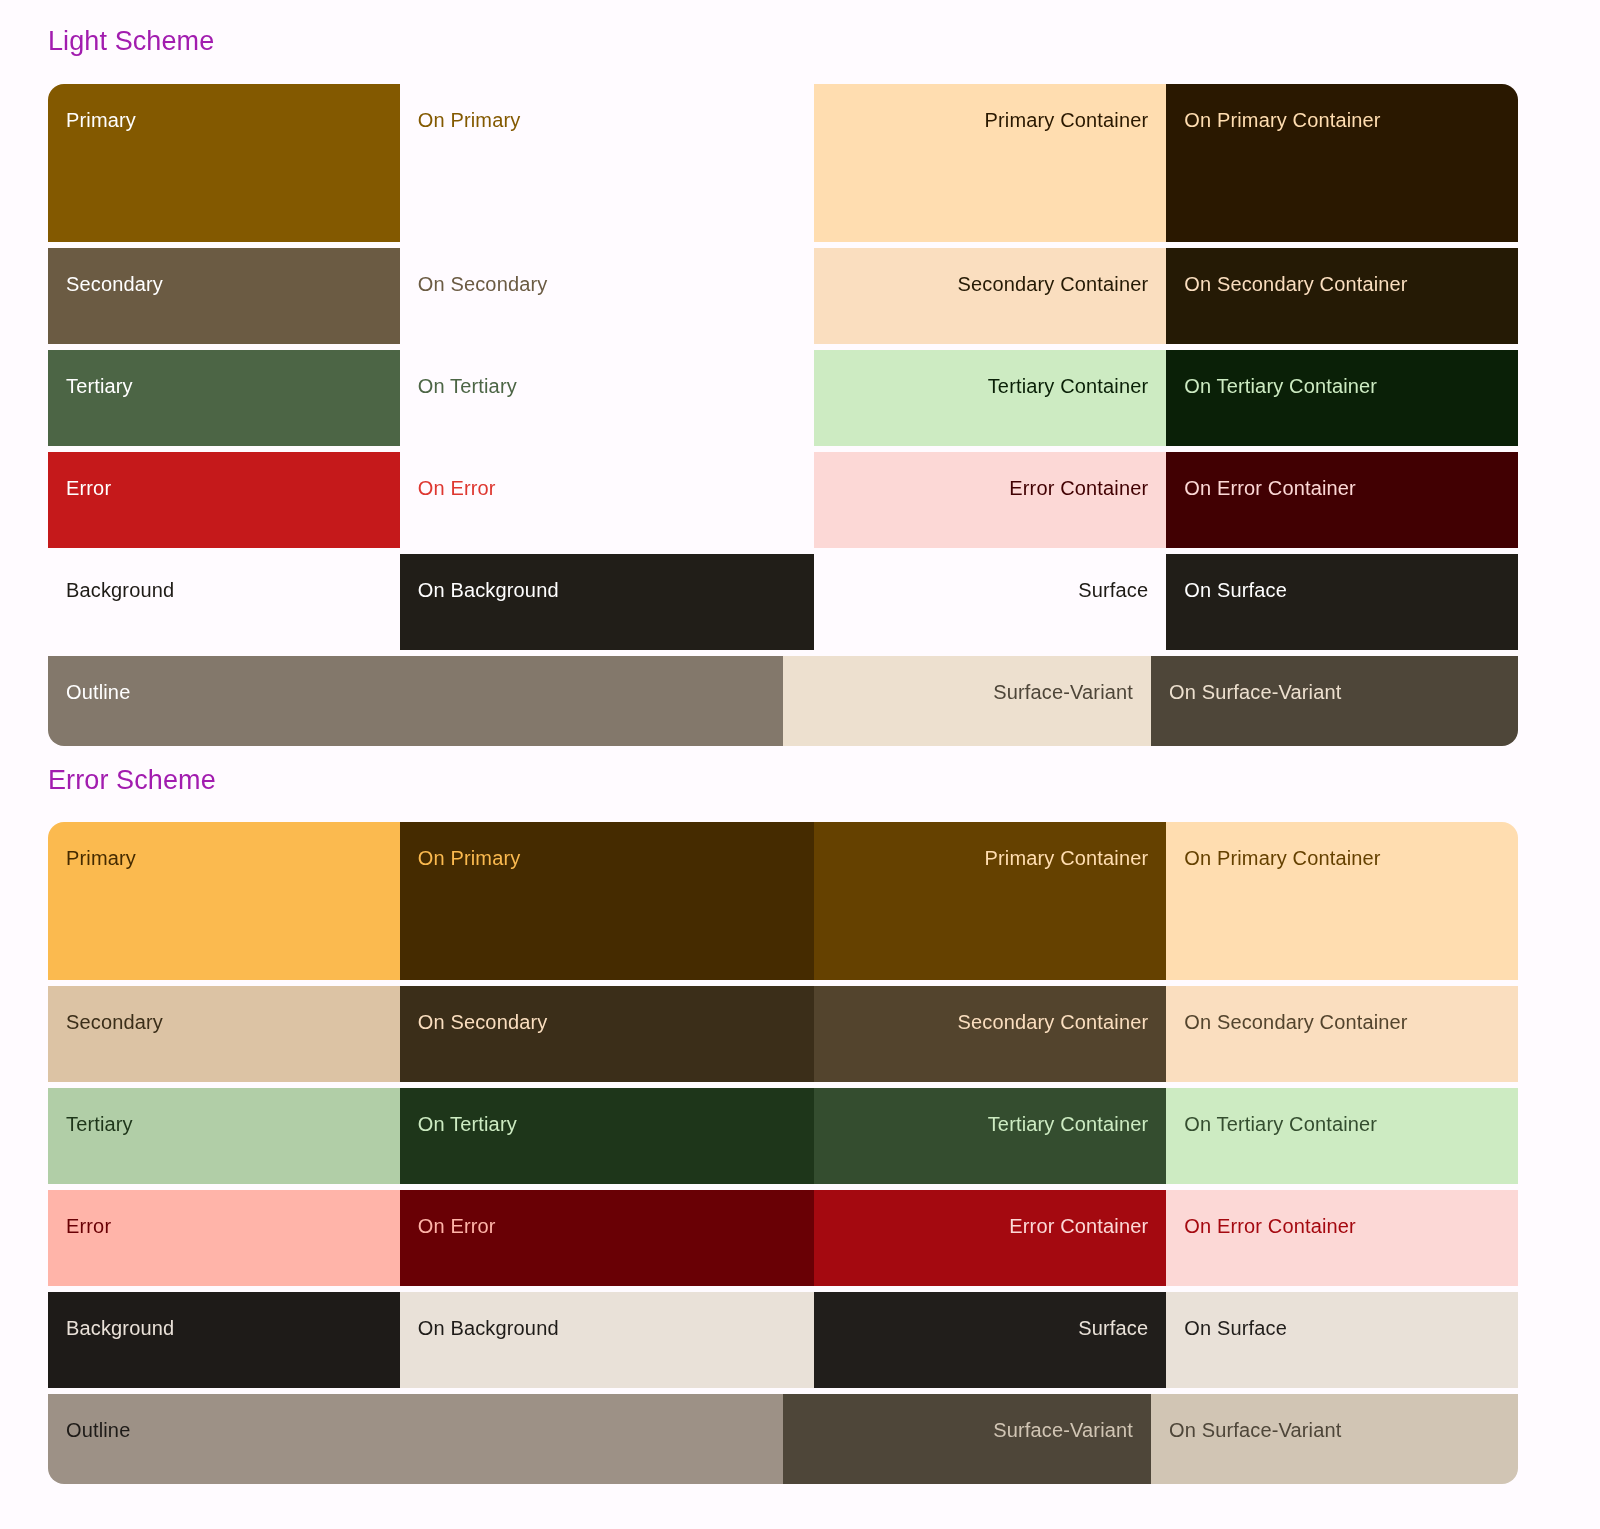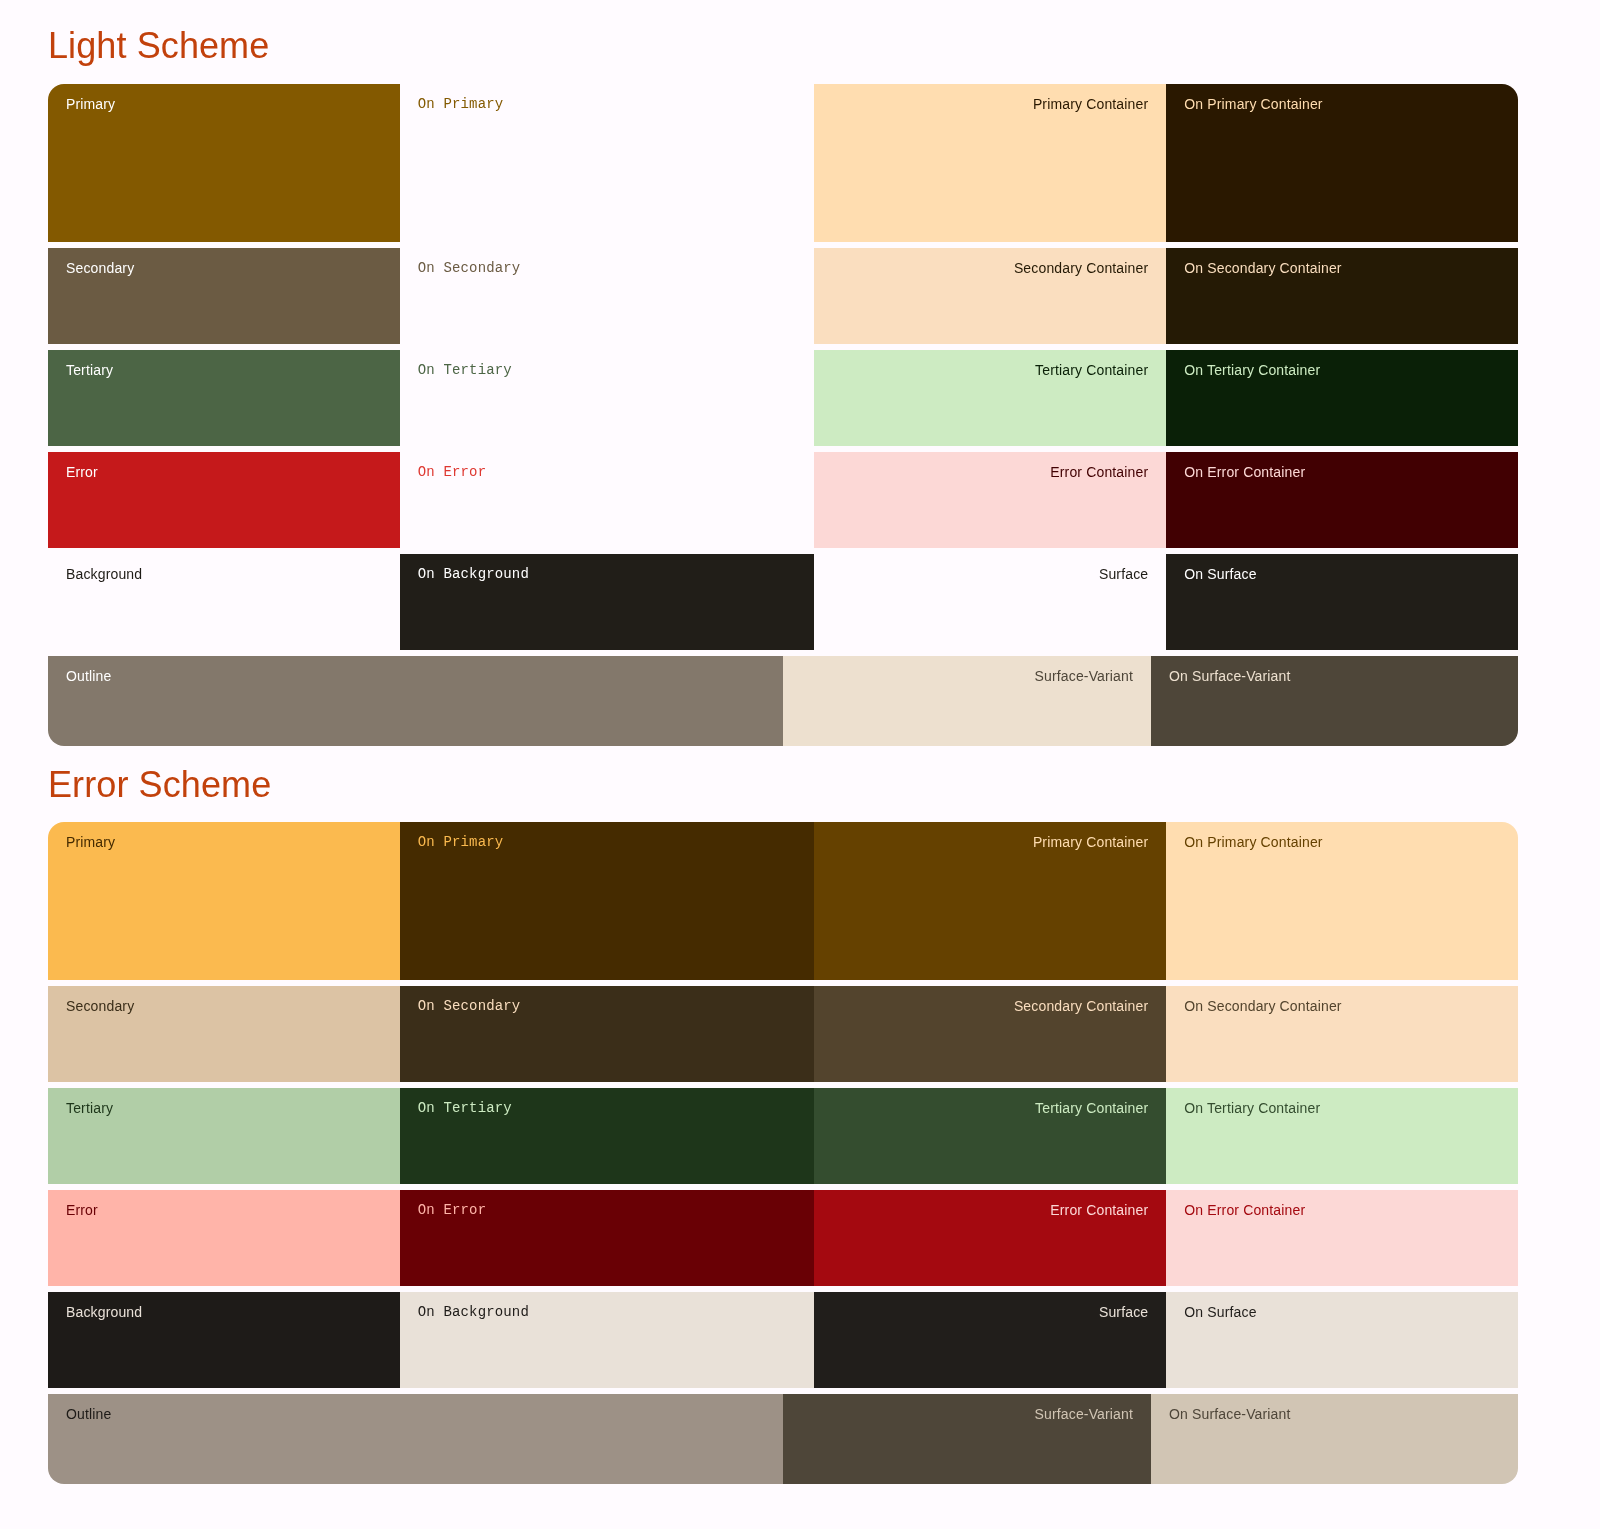--- a/index.html
+++ b/index.html
@@ -4,23 +4,23 @@
 <style>
   * { box-sizing: border-box; margin: 0; padding: 0; }
   html, body {
     width: 1600px; height: 1529px;
     background: #FFFBFF;
     font-family: "Liberation Sans", sans-serif;
   }
   .page { width: 1600px; height: 1529px; position: relative; overflow: hidden; }
 
   .section-title {
-    font-size: 36px;
+    font-size: 27px;
     font-weight: 400;
-    color: #c2410c;
+    color: #a21caf;
     letter-spacing: 0.1px;
     line-height: 1;
   }
   #light-title { position: absolute; left: 48px; top: 28px; }
   #dark-title  { position: absolute; left: 48px; top: 767px; }
 
   .grid {
     position: absolute;
     left: 48px;
     width: 1470px;
@@ -32,30 +32,30 @@
   #dark-grid  { top: 822px; }
 
   .row { display: flex; width: 100%; gap: 0; }
   .row-tall  { height: 158px; }
   .row-std   { height: 96px; }
   .row-last  { height: 90px; border-radius: 14px; }
 
   .cell {
     position: relative;
     display: block;
-    padding: 12px 18px 0 18px;
-    font-size: 14px;
+    padding: 24px 18px 0 18px;
+    font-size: 20px;
     line-height: 1.2;
     letter-spacing: 0.15px;
     white-space: nowrap;
     overflow: hidden;
   }
   
   .c1 { width: 367px; }
-  .c2 { width: 432px; font-family: Liberation Mono, monospace; }
+  .c2 { width: 432px; }
   .c3 { width: 368px; text-align: right; }
   .c4 { width: 367px; }
   .c12 { width: 735px; }
 
   
   .grid > .row:first-child > .cell:first-child { border-top-left-radius: 16px; }
   .grid > .row:first-child > .cell:last-child  { border-top-right-radius: 16px; }
   .grid > .row:last-child  > .cell:first-child { border-bottom-left-radius: 16px; }
   .grid > .row:last-child  > .cell:last-child  { border-bottom-right-radius: 16px; }
 </style>

